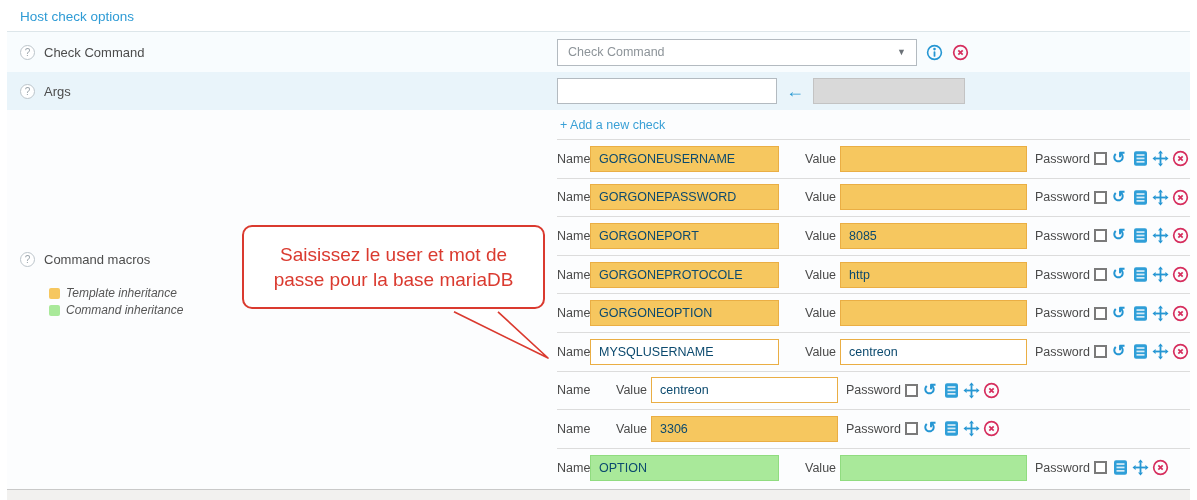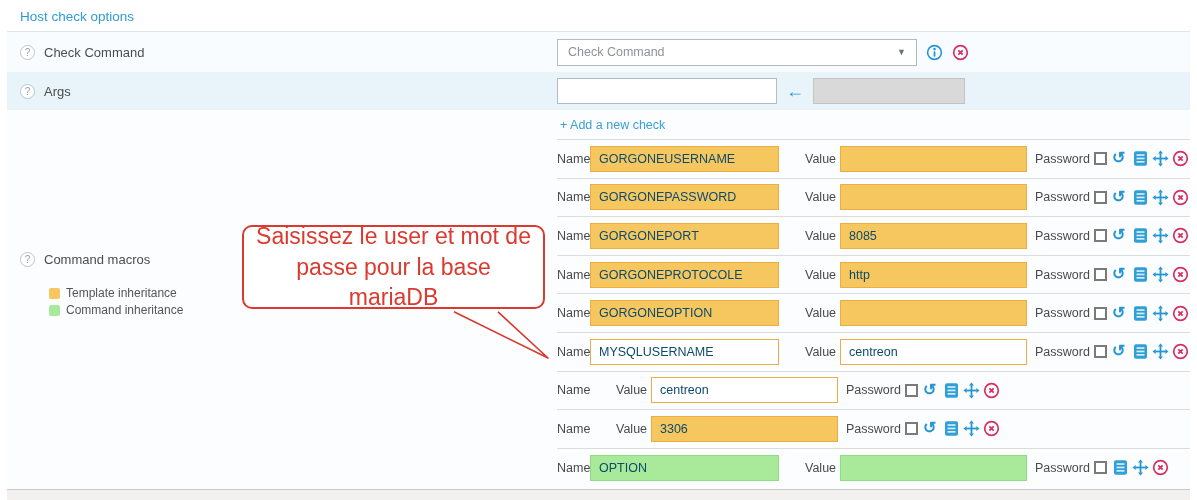--- a/index.html
+++ b/index.html
@@ -13,21 +13,21 @@
   .section-title { color:#2e9bd5; font-size:13.5px; }
   .form-row { display:flex; }
   .row-check  { background:#f8fcfe; height:40px; align-items:center; }
   .row-args   { background:#e9f4fa; height:38px; align-items:center; }
   .row-macros { background:#fcfdfe; height:379px; align-items:flex-start; }
   .row-label { width:550px; flex:none; display:flex; align-items:center; gap:9px; padding-left:13px; font-size:13px; color:#4c4c4c; }
   .row-label.macros-cell { flex-direction:column; align-items:flex-start; gap:0; padding-top:142px; }
   .label-line { display:flex; align-items:center; gap:9px; }
   .help-icon { width:15px; height:15px; flex:none; border:1px solid #bcc5cb; border-radius:50%;
     color:#9aa4ab; font-size:10px; display:flex; align-items:center; justify-content:center; background:#fff; }
-  .legend { margin:19px 0 0 29px; display:flex; flex-direction:column; gap:3px; }
+  .legend { margin:19px 0 0 29px; display:flex; flex-direction:column; gap:3px;font-style:italic; }
   .legend-item { display:flex; align-items:center; gap:6px; font-size:12px; color:#555; }
   .legend-swatch { width:11px; height:11px; border-radius:2px; display:inline-block; }
   .sw-template { background:#f6c75f; }
   .sw-command  { background:#a9e99a; }
   .row-field { flex:1; }
   
   .check-field { display:flex; align-items:center; gap:9px; }
   .select-box { width:360px; height:27px; background:#fff; border:1px solid #b3bac0;
     display:flex; align-items:center; justify-content:space-between; padding:0 10px; cursor:pointer; }
   .select-placeholder { color:#8d9499; font-size:12.5px; }
@@ -55,21 +55,21 @@
   .inh-custom   .minput { background:#fff;     border-color:#eaae44; }
   .inh-command  .minput { background:#a9e99a; border-color:#90dc80; }
   .checkbox { width:13px; height:13px; border:2px solid #7a7a7a; background:#fff; margin:0 2px 0 4px; flex:none; cursor:pointer; }
   .micon { width:17px; height:17px; margin-left:3px; display:inline-flex; cursor:pointer; flex:none; }
   .undo-glyph { color:#2596d3; font-size:16px; font-weight:bold; line-height:15px; width:17px; text-align:center; }
   
   .section-footer { border-top:1px solid #c9c9c9; background:#f2f1ef; height:16px; padding:5px 13px 0; }
   
   .bubble { position:absolute; left:242px; top:225px; width:303px; height:84px; background:#fff;
     border:2px solid #da3a2f; border-radius:10px; z-index:5; display:flex; align-items:center;
-    justify-content:center; text-align:center; color:#da3a2f; font-size:23px; line-height:1.32; padding:0 12px; }
+    justify-content:center; text-align:center; color:#da3a2f; font-size:19px; line-height:1.32; padding:0 12px; }
   .bubble-tail { position:absolute; left:242px; top:305px; width:320px; height:60px; z-index:6; pointer-events:none; }
 </style>
 </head>
 <body>
 
 <svg width="0" height="0" style="position:absolute">
   <defs>
     <g id="ic-move" fill="#2596d3">
       <path d="M8.5 0.5 L11 3.6 H6 Z"></path>
       <path d="M8.5 16.5 L6 13.4 H11 Z"></path>

